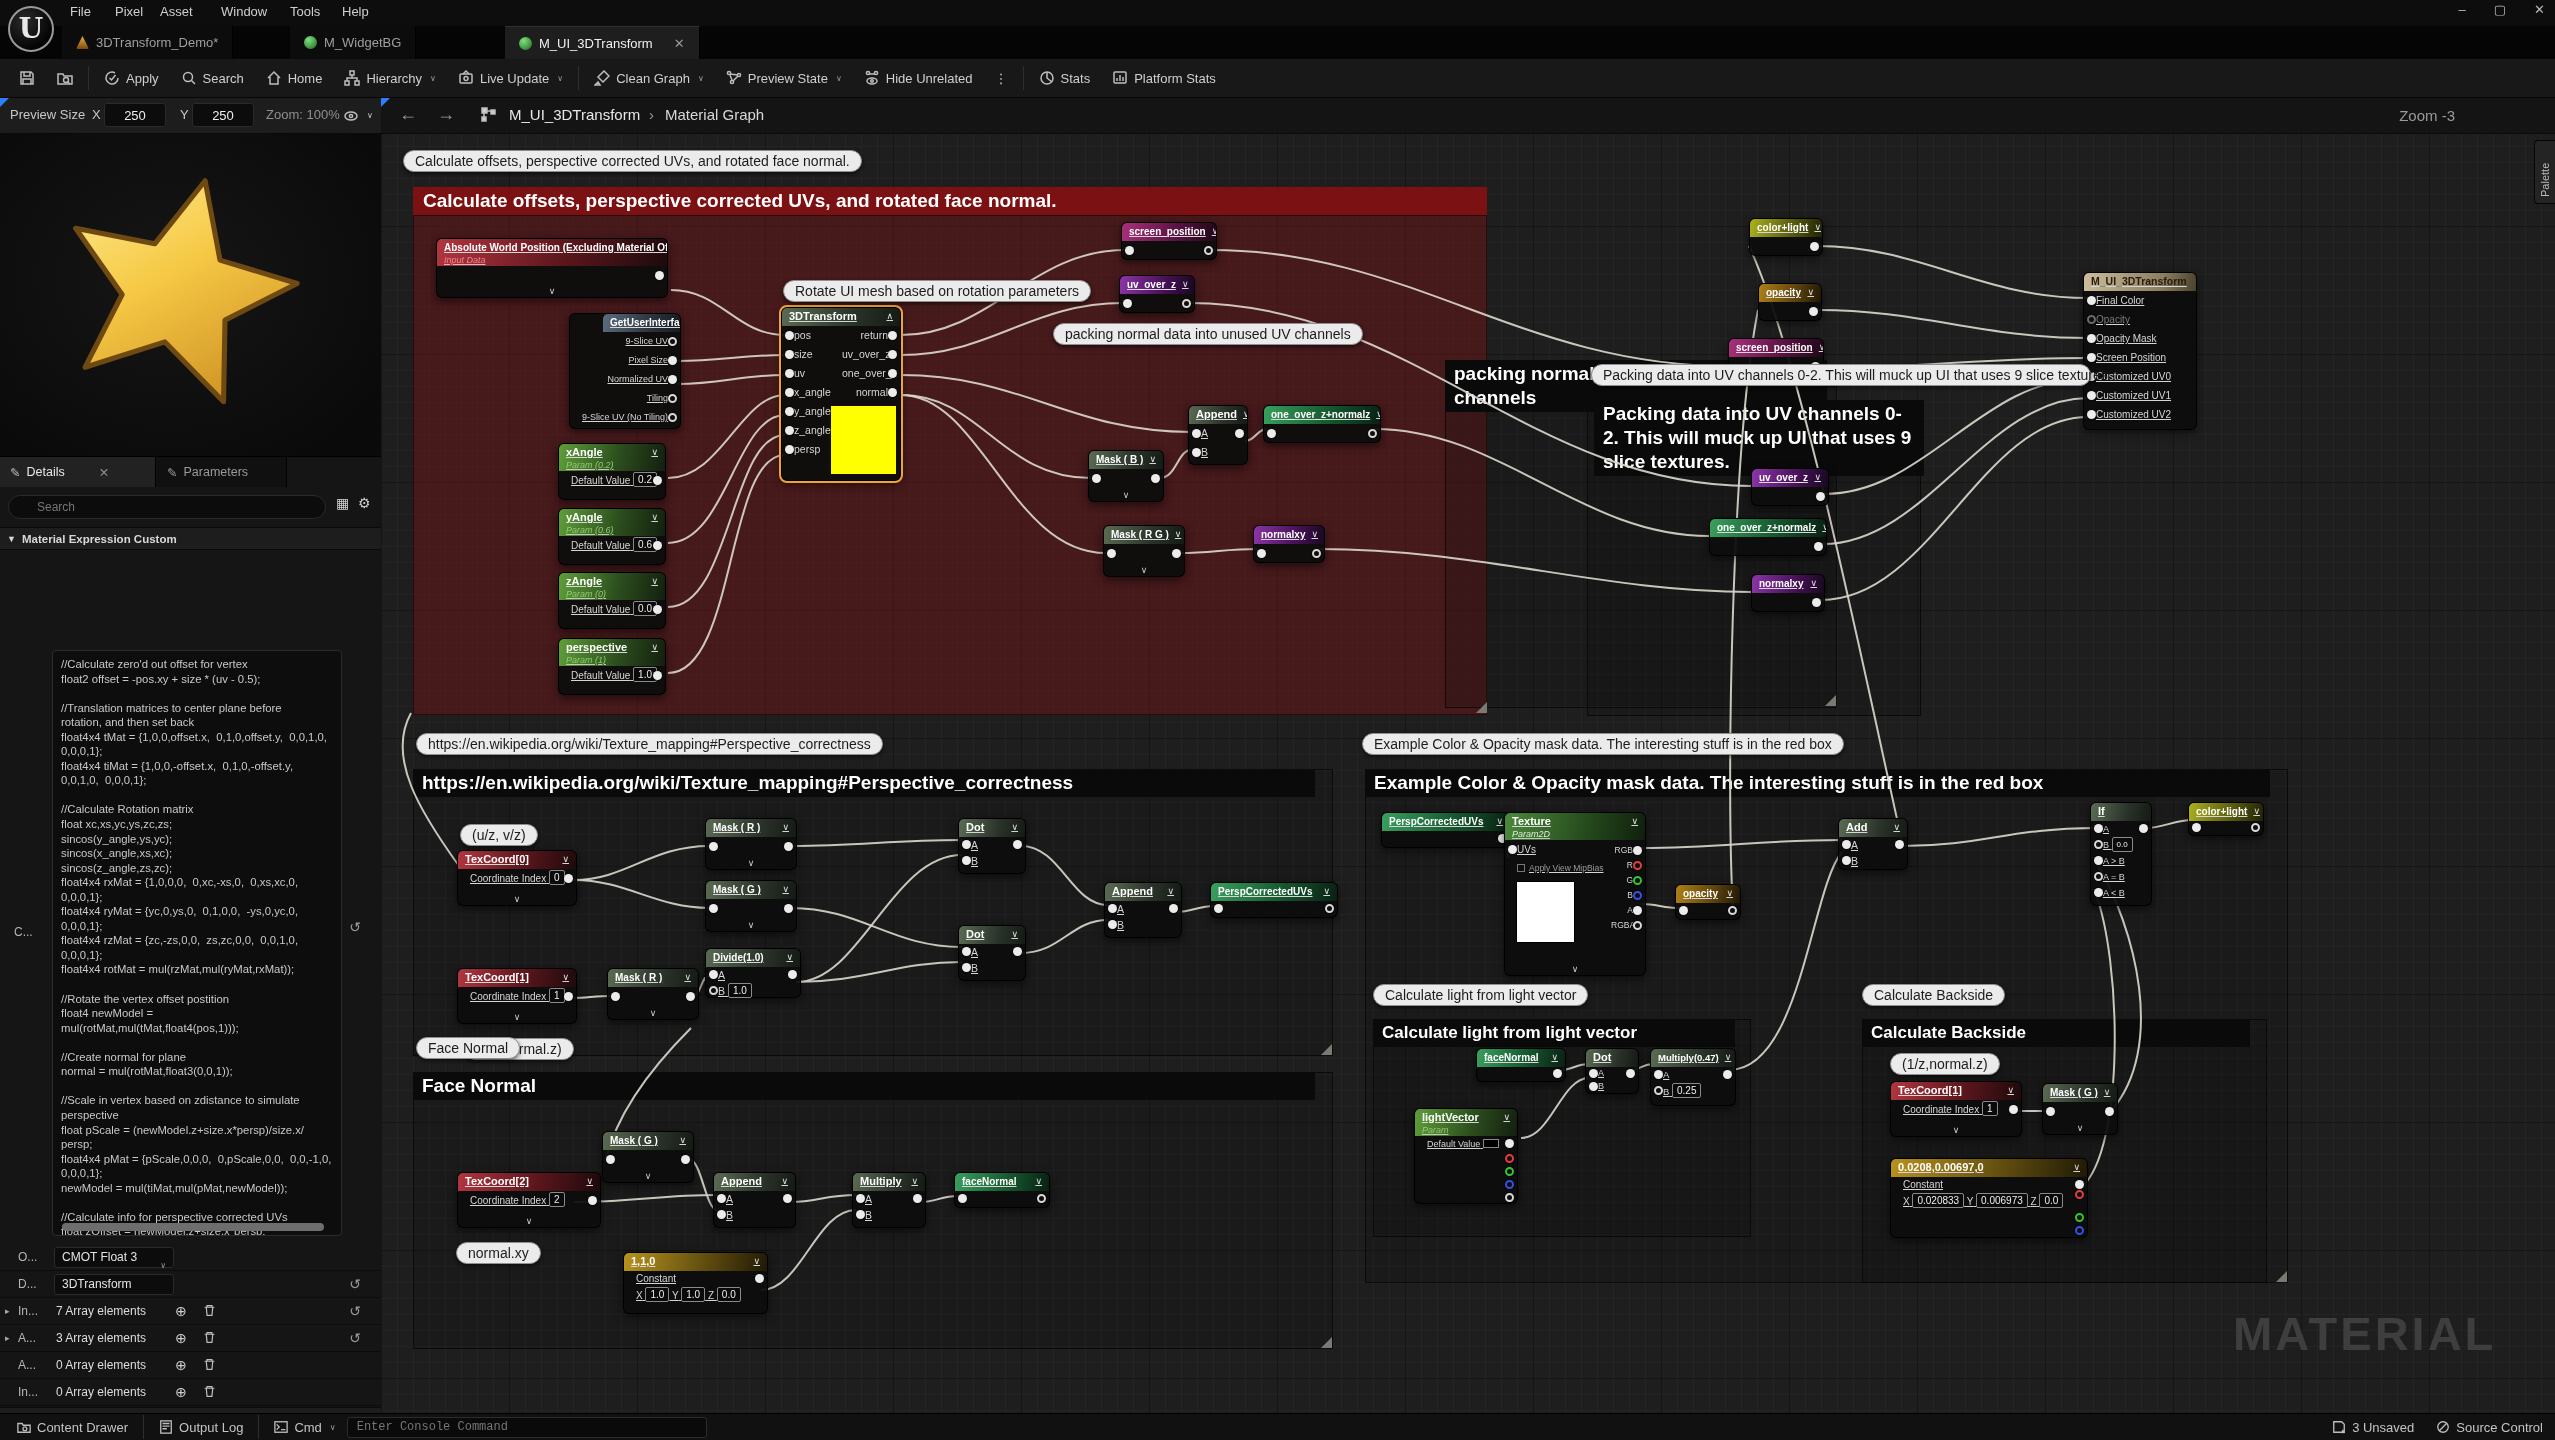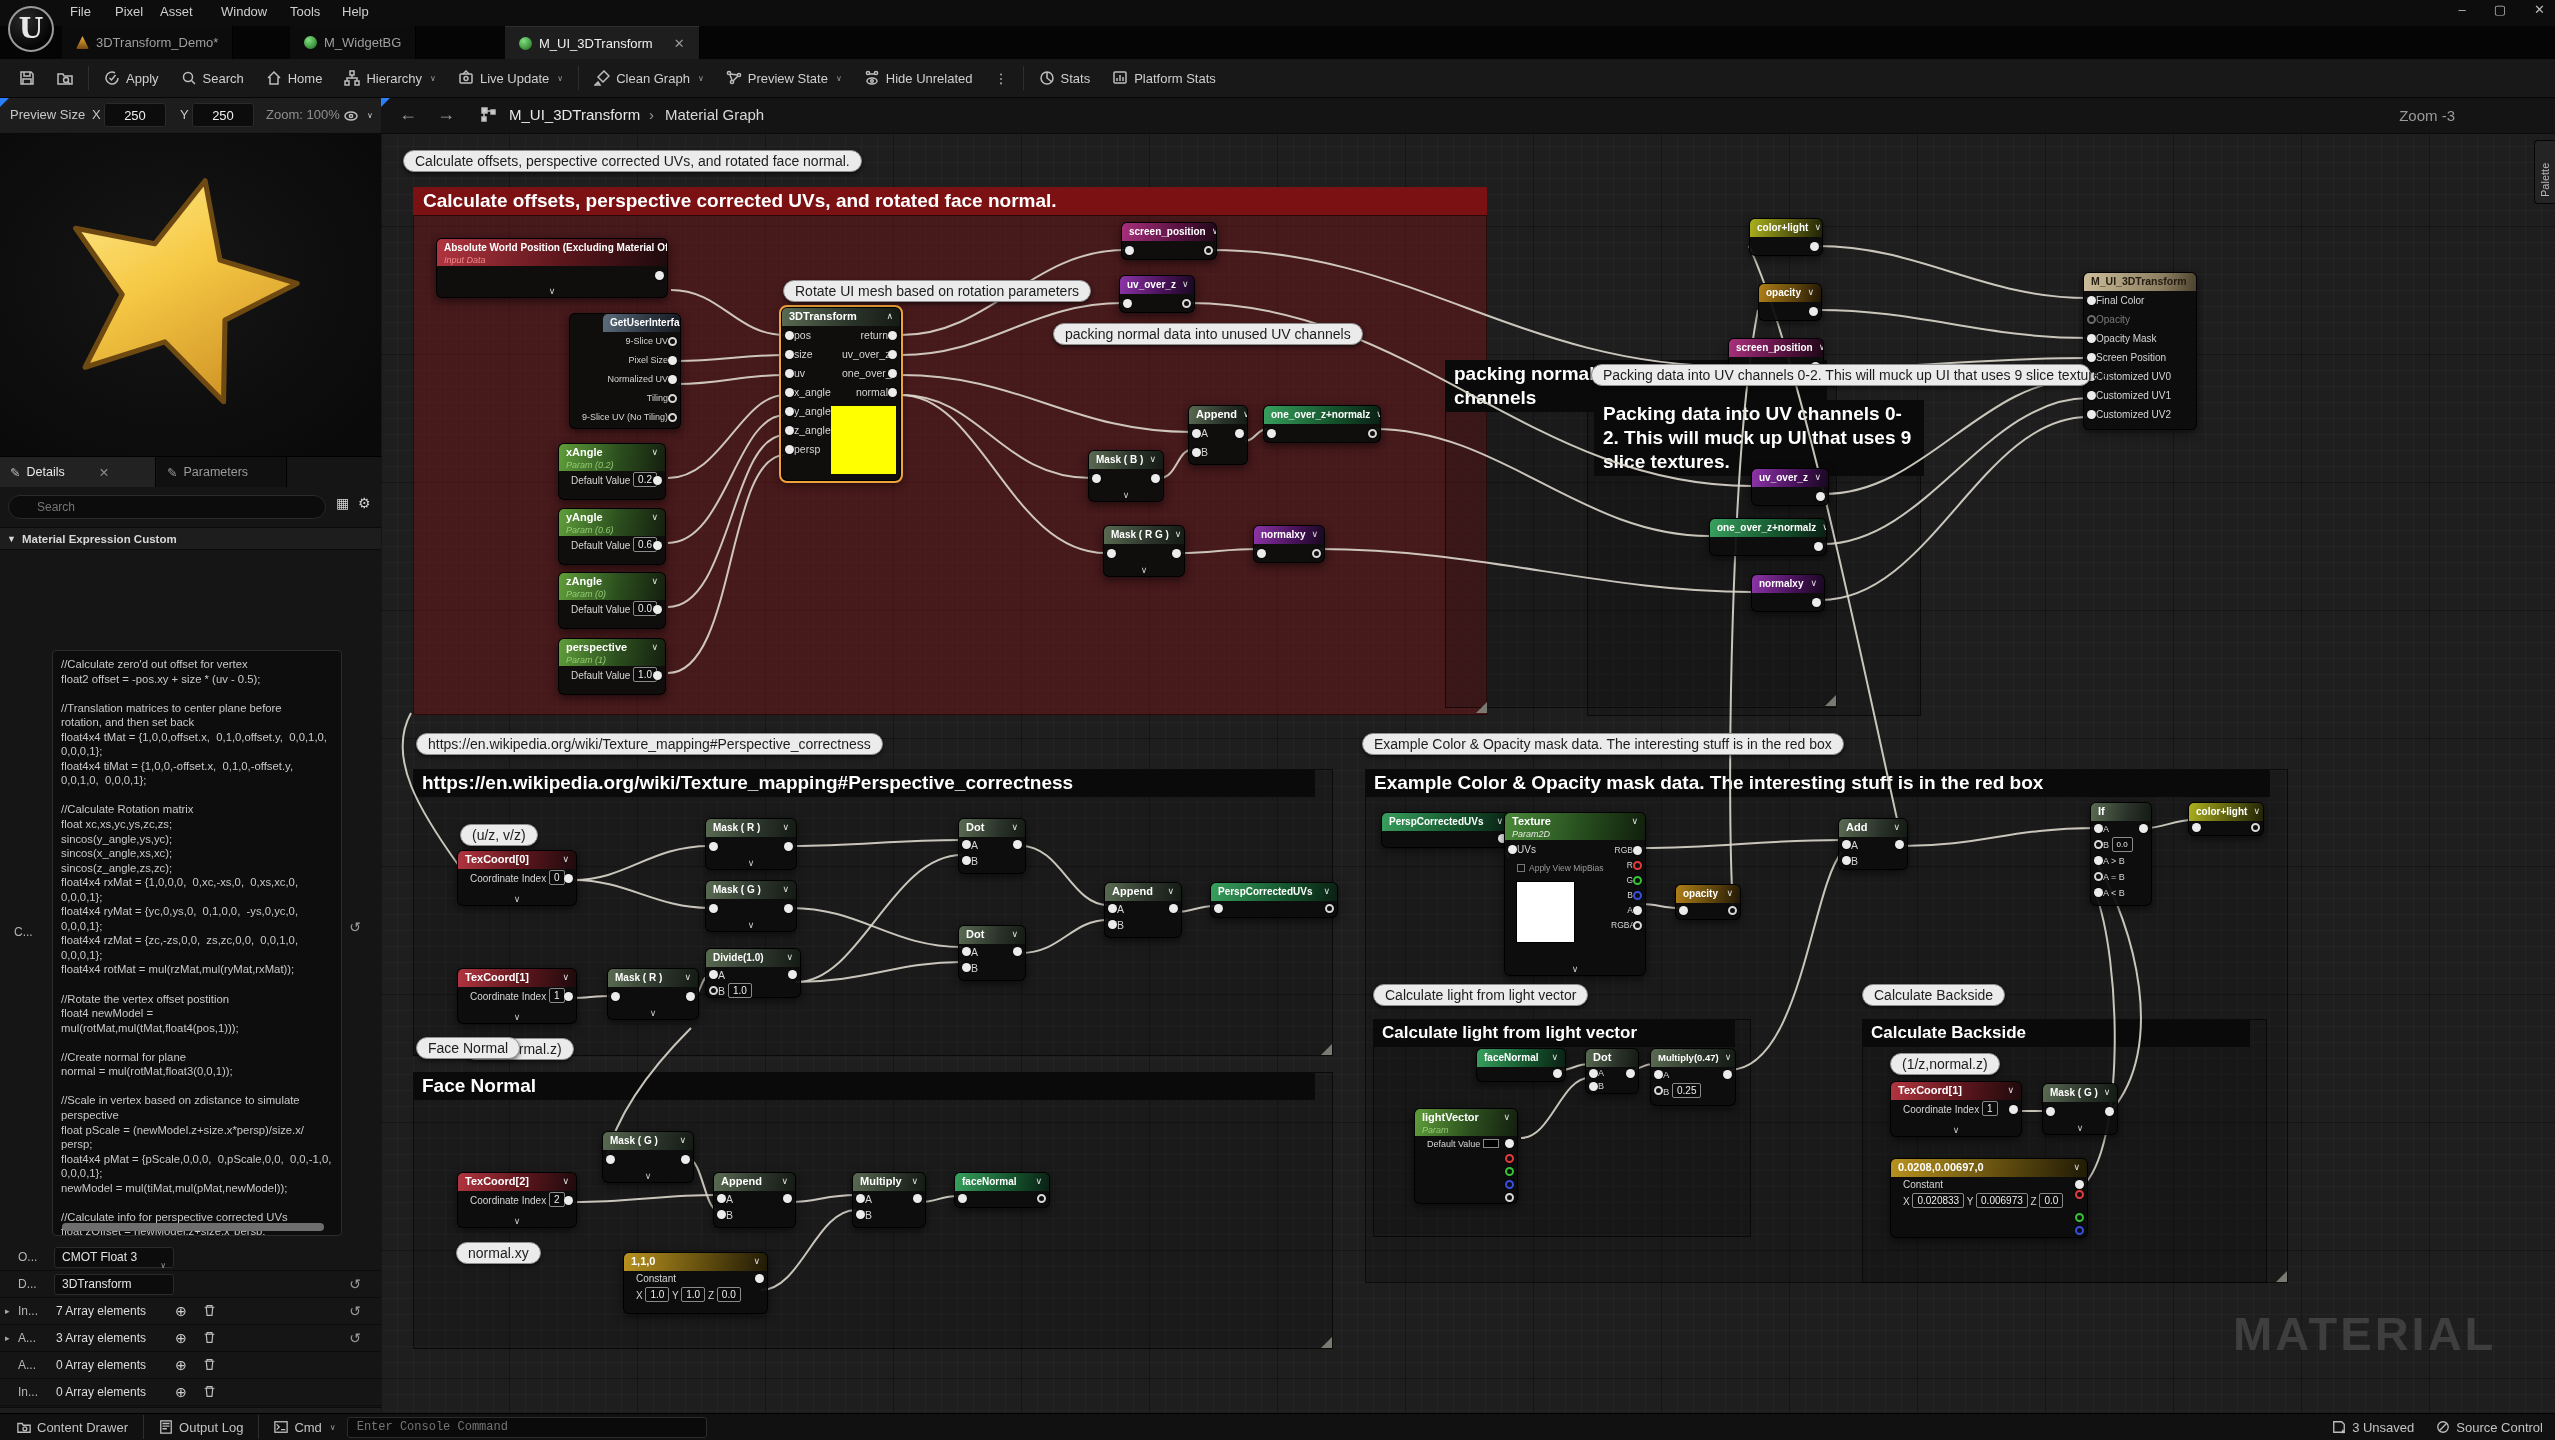--- a/index.html
+++ b/index.html
@@ -72,21 +72,21 @@
   .ct { position:absolute; background:#0a0a0a; color:#fff; font-weight:bold; font-size:19px;
     padding:2px 9px; z-index:2; line-height:24px; }
   #redbody { position:absolute; background:rgba(126,20,22,.42); border:1px solid rgba(40,8,8,.9); z-index:1; }
   #redtitle { position:absolute; background:#7c1113; color:#fff; font-weight:bold; font-size:19px;
     padding:3px 10px; z-index:2; }
   .pill { position:absolute; background:#ebebeb; color:#1c1c1c; border:1px solid #8f8f8f; border-radius:11px;
     font-size:14px; padding:2px 11px; white-space:nowrap; z-index:8; box-shadow:0 2px 4px rgba(0,0,0,.55); }
   .rsz { position:absolute; width:0; height:0; border-bottom:11px solid #7a7a72; border-left:11px solid transparent; z-index:2; }
 
   .node { position:absolute; background:rgba(13,13,13,.94); border:1px solid rgba(0,0,0,.95); border-radius:6px;
-    box-shadow:0 3px 9px rgba(0,0,0,.55); z-index:4; font-size:10.5px; color:#d6d6d6; }
+    box-shadow:0 3px 9px rgba(0,0,0,.55); z-index:4; font-size:10.5px; color:#d6d6d6;text-decoration:underline; }
   .node.selected { outline:2px solid #efa33a; outline-offset:0px; }
   .nh { height:18px; line-height:17px; padding:0 7px; border-radius:5px 5px 0 0; color:#fff; font-weight:bold;
     font-size:11px; white-space:nowrap; display:flex; justify-content:space-between; overflow:hidden; }
   .nh .chev { font-weight:normal; font-size:9px; color:#e0e0e0; margin-left:6px; }
   .nh2 { height:27px; line-height:13px; padding:2px 7px 0; }
   .sub { display:block; font-size:9px; font-style:italic; font-weight:normal; opacity:.85; }
   .hr   { background:linear-gradient(100deg,#b23540 0%,#5c161c 55%,#1e0a0c 100%); }
   .hg   { background:linear-gradient(100deg,#5f9e3a 0%,#2c4f1e 55%,#141f0f 100%); }
   .hg .sub { color:#9fd97f; }
   .hf   { background:linear-gradient(100deg,#5a6b52 0%,#2a332a 60%,#141a14 100%); }
@@ -838,21 +838,21 @@
         <span>PerspCorrectedUVs</span>
         <span class="chev">∨</span>
       </div>
     <div class="prow" style="height:16px">
         <span class="pin l"></span>
         <span class="pin r hollow"></span>
       </div>
   </div>
 
   <div class="pill" style="left:75px;top:1144px">normal.xy</div>
-  <div class="node" style="left:76px;top:1074px;width:120px;height:56px">
+  <div class="node" style="left:76px;top:1074px;width:144px;height:56px">
     <div class="nh hr">
         <span>TexCoord[2]</span>
         <span class="chev">∨</span>
       </div>
     <div class="prow" style="font-size:10px"><span>Coordinate Index</span> <span class="vbox">2</span><span class="pin r"></span></div>
     <span class="botchev">∨</span>
   </div>
   <div class="node" style="left:221px;top:1033px;width:92px;height:52px">
     <div class="nh hf" style="font-size:10px">
         <span>Mask ( G )</span>

